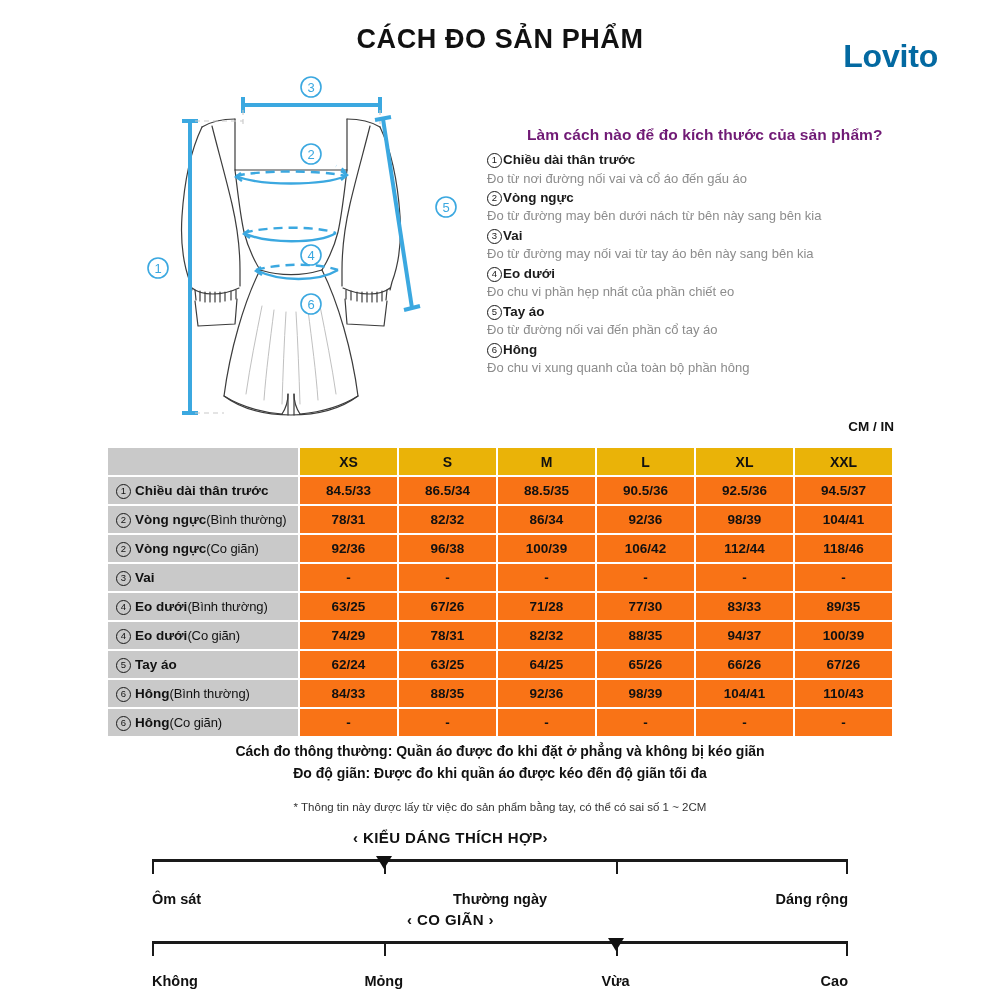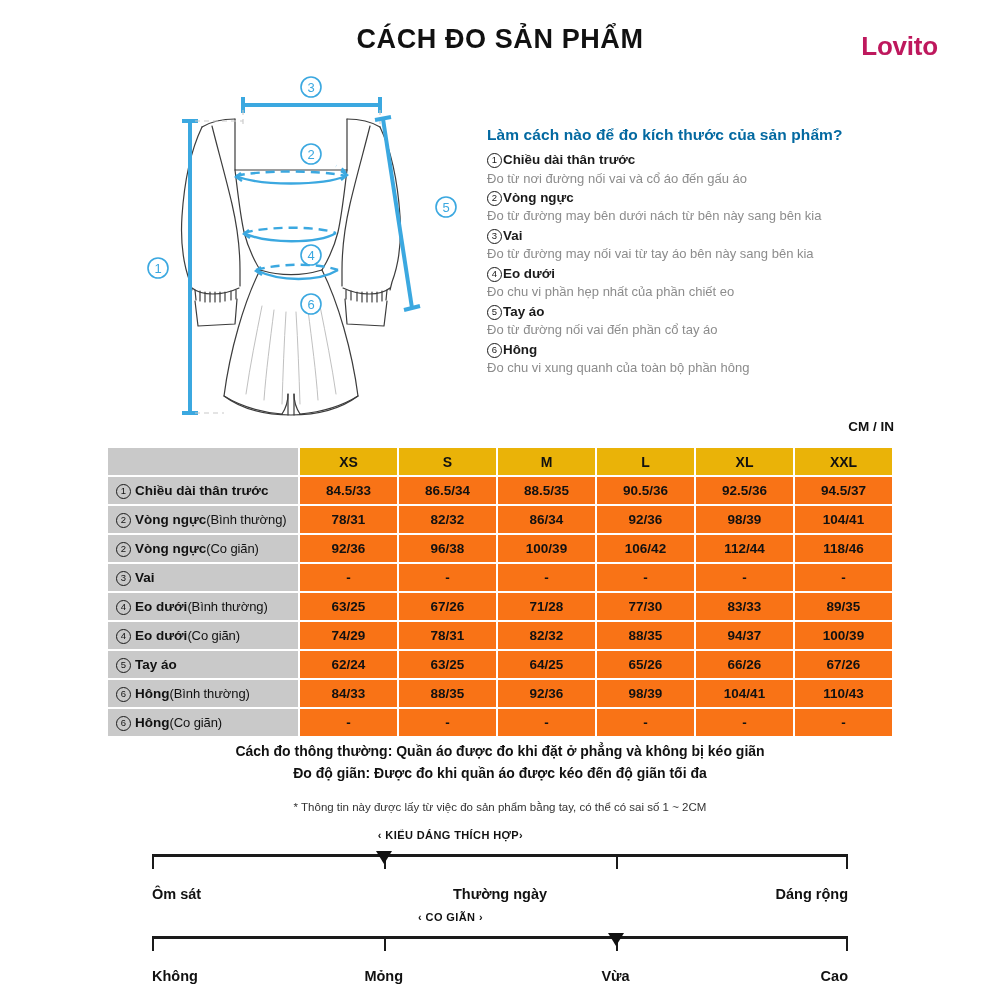--- a/index.html
+++ b/index.html
@@ -28,47 +28,48 @@
     left: 0; top: 0;
     width: 1000px;
     text-align: center;
     font-size: 27px;
     font-weight: bold;
     letter-spacing: 0.6px;
     color: #111;
   }
   .brand {
     position: absolute;
-    right: 62px; top: 7px;
-    font-size: 26px;
+    right: 62px; top: 14px;
+    font-size: 32px;
     font-weight: bold;
     letter-spacing: -0.2px;
-    color: #be185d;
+    color: #0369a1;
   }
 
   
   .diagram {
     position: absolute;
     left: 140px; top: 74px;
     width: 340px; height: 362px;
   }
   .diagram svg { display:block; }
 
   
   .instructions {
     position: absolute;
     left: 487px; top: 126px;
     width: 420px;
   }
   .instr-title {
     font-size: 15.5px;
     font-weight: bold;
-    color: #0369a1;
+    color: #701a75;
     margin-bottom: 7px;
     letter-spacing: 0.1px;
+    margin-left: 40px;
   }
   .instr-item { margin-bottom: 1px; }
   .instr-head {
     font-size: 13.4px;
     font-weight: bold;
     color: #1a1a1a;
     line-height: 1.38;
     white-space: nowrap;
   }
   .instr-head .num {
@@ -174,21 +175,21 @@
   }
 
   
   .scale-block { position: absolute; left: 0; width: 1000px; }
   .scale-fit { top: 829px; }
   .scale-stretch { top: 911px; }
 
   .scale-title {
     width: 901px;
     text-align: center;
-    font-size: 11px;
+    font-size: 15px;
     font-weight: bold;
     letter-spacing: 0.4px;
     color: #111;
   }
   .scale-rail {
     position: relative;
     margin: 13px auto 0 auto;
     width: 696px;
     height: 22px;
   }

